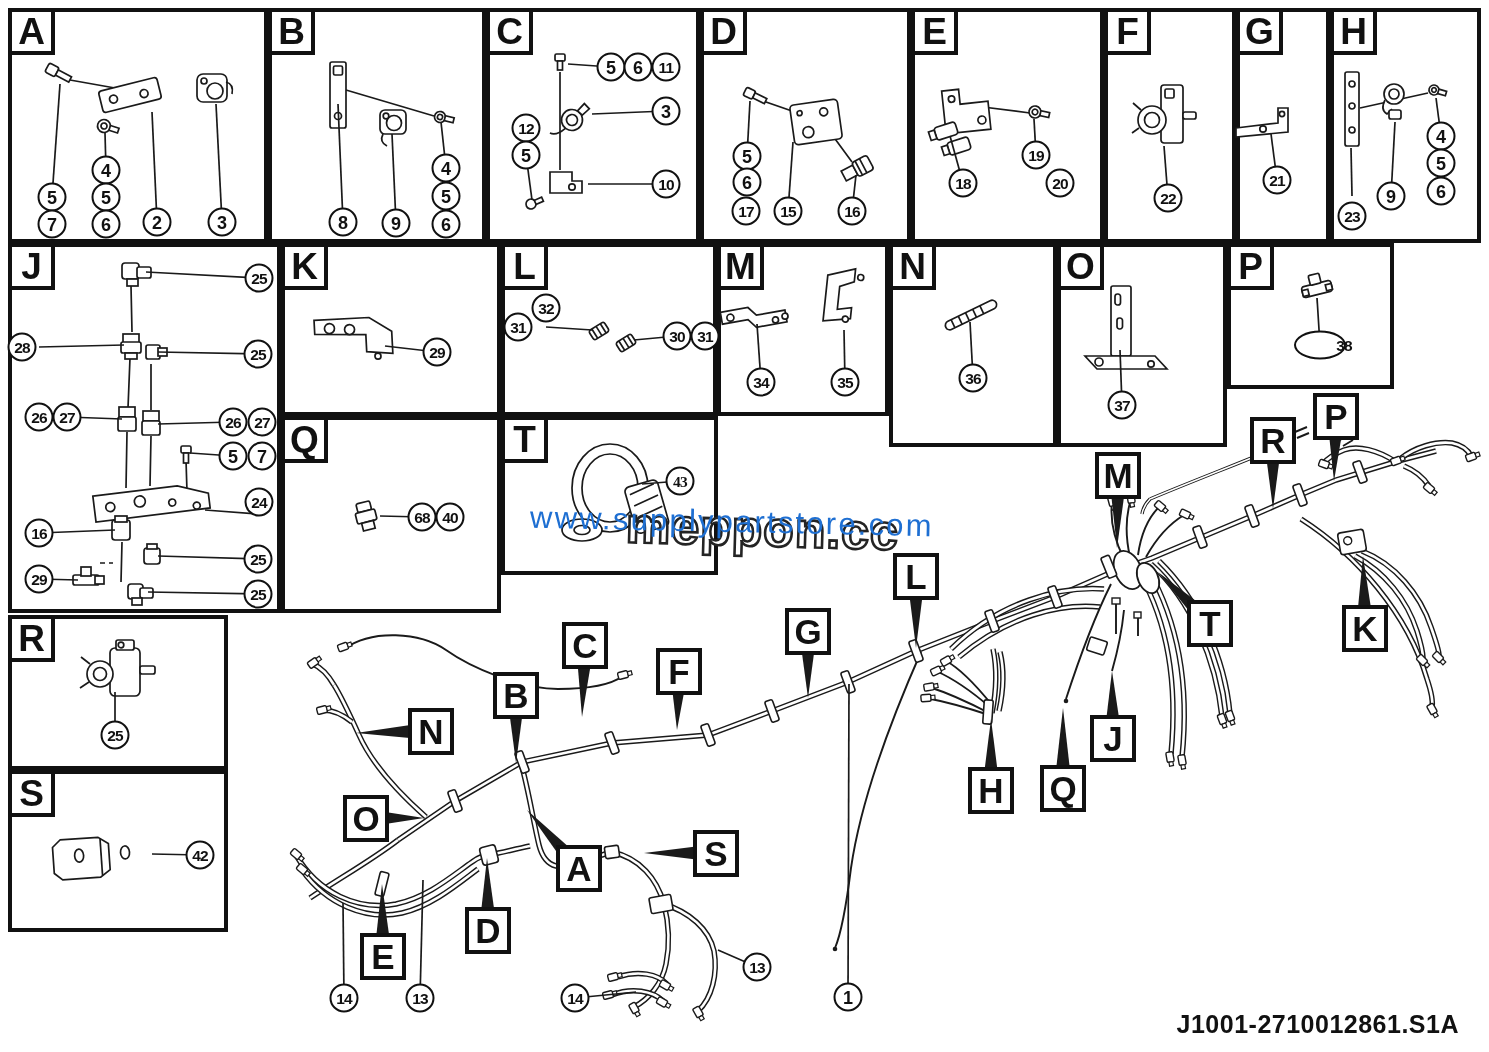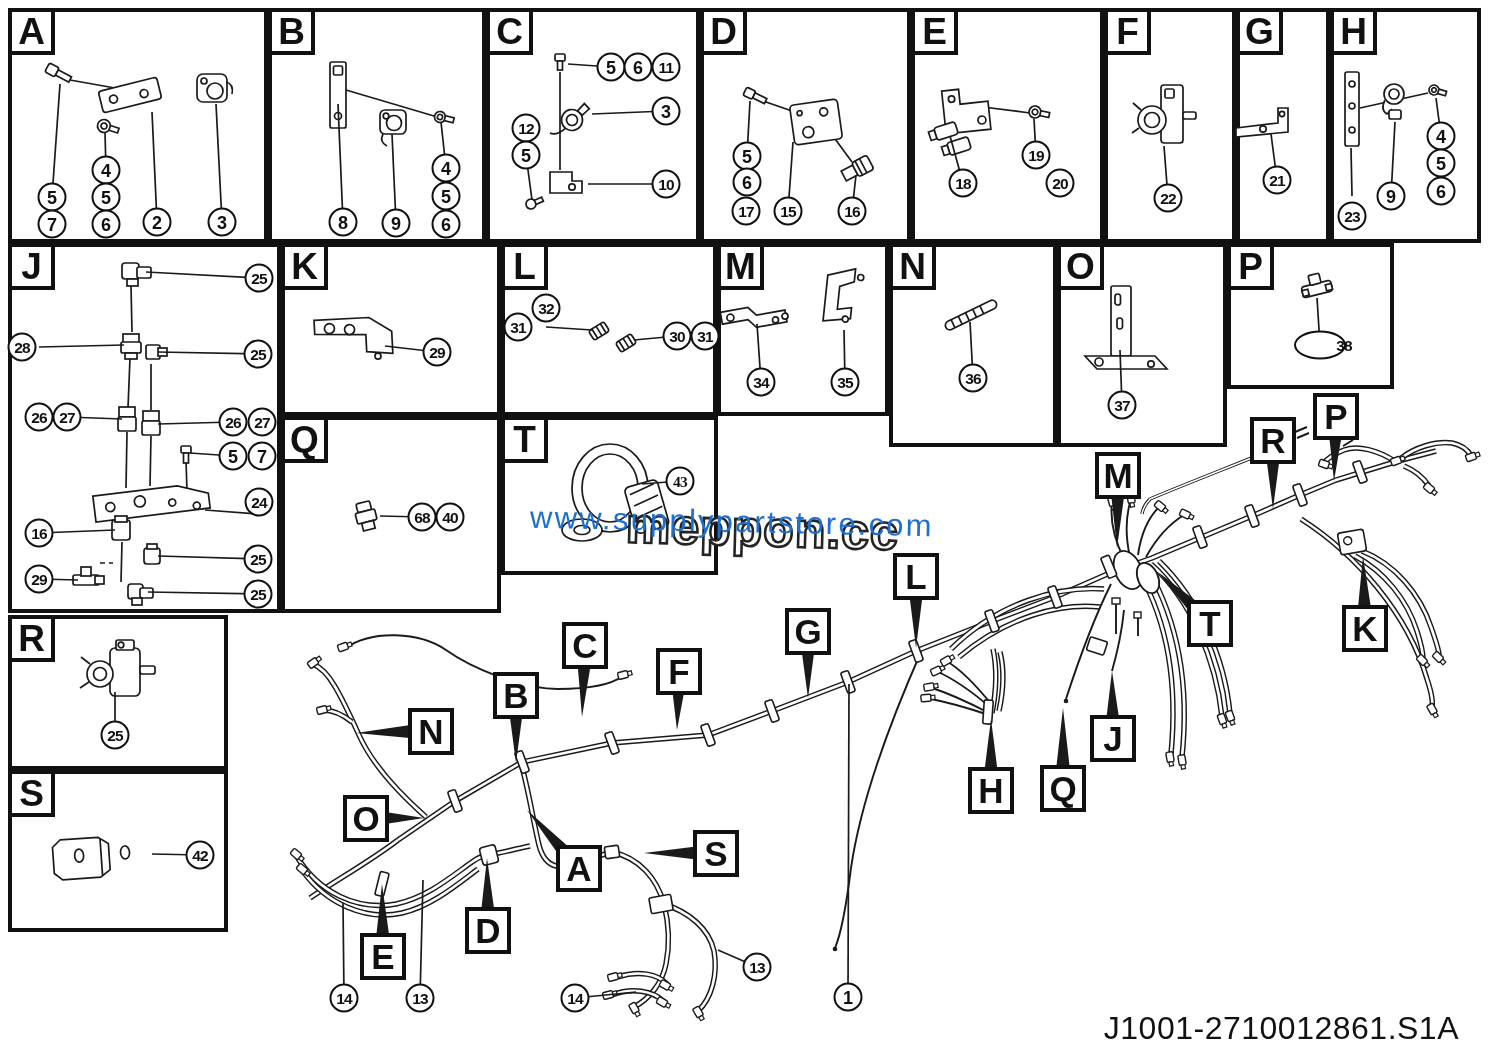--- a/index.html
+++ b/index.html
@@ -22,21 +22,21 @@
   .callout.two{font-size:15.5px;letter-spacing:-0.8px;}
   #art{position:absolute;left:0;top:0;z-index:5;}
   #art .ln{stroke:#1a1a1a;stroke-width:1.7;fill:none;}
   #art .fw{fill:#fff;stroke:#1a1a1a;}
   .wm-outline{position:absolute;left:626px;top:500px;z-index:20;pointer-events:none;
        font-weight:bold;font-size:50px;letter-spacing:1px;color:#fff;
        -webkit-text-stroke:2.6px #242424;transform:rotate(1.6deg);white-space:nowrap;}
   .wm-blue{position:absolute;left:530px;top:504px;z-index:21;pointer-events:none;
        font-size:31px;letter-spacing:2.2px;transform:rotate(1.2deg);white-space:nowrap;}
   .part-number{position:absolute;right:30px;top:1010px;z-index:15;
-       font-weight:normal;font-size:32px;letter-spacing:0.5px;}
+       font-weight:bold;font-size:25px;letter-spacing:0.5px;}
 </style>
 </head>
 <body>
 
 <div id="stage">
   <svg id="art" width="1489" height="1052" viewBox="0 0 1489 1052">
     <g id="g-panel-art">
 <g class="ln">
  <path d="M70,80 L160,96"></path>
  <g transform="translate(56,72) rotate(28)">

